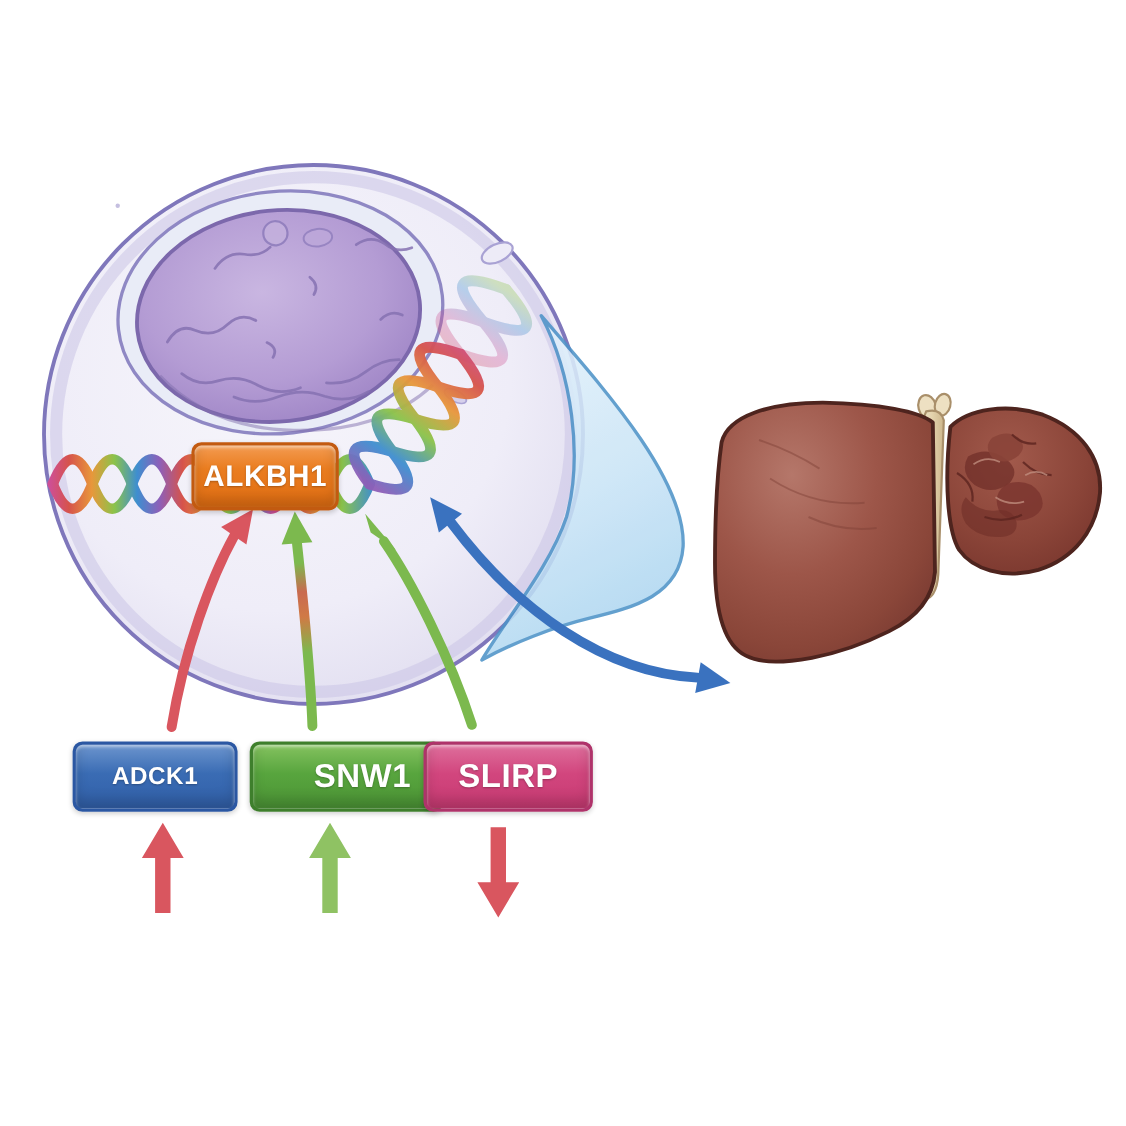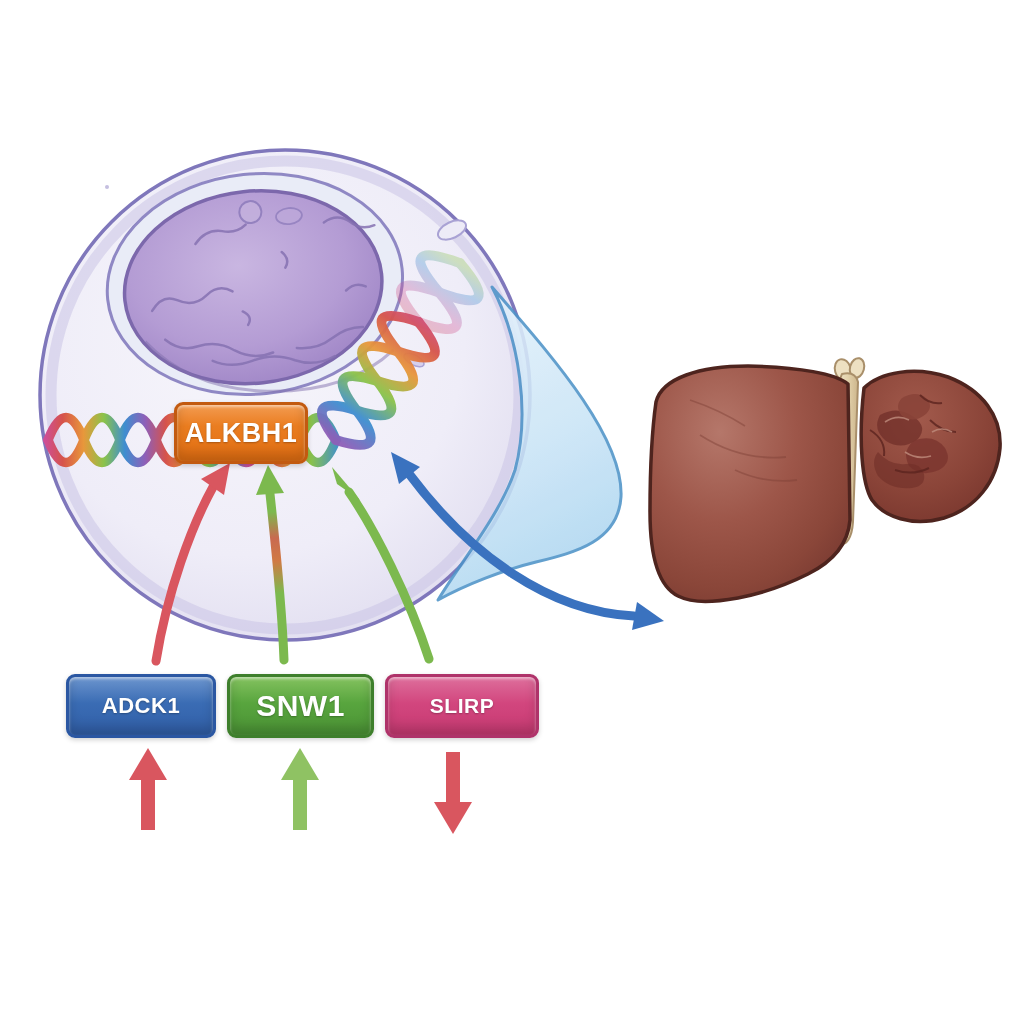--- a/index.html
+++ b/index.html
@@ -11,22 +11,22 @@
     text-shadow:0 1px 2px rgba(0,0,0,.28);
     box-shadow:inset 0 2px 3px rgba(255,255,255,.5), inset 0 -8px 12px rgba(0,0,0,.16), 0 2px 5px rgba(0,0,0,.18);}
   .box-alkbh1{left:174px;top:402px;width:128px;height:56px;font-size:27px;
     background:linear-gradient(180deg,#F39B51 0%,#EA7D20 38%,#E26E12 100%);
     border:3px solid #C25A10;}
   .box-adck1{left:66px;top:674px;width:144px;height:58px;font-size:22px;
     background:linear-gradient(180deg,#6C95CE 0%,#3A6CB4 45%,#315FA8 100%);
     border:3px solid #2B57A2;}
   .box-snw1{left:227px;top:674px;width:141px;height:58px;font-size:30px;
     background:linear-gradient(180deg,#84C25F 0%,#58A53E 45%,#4B9335 100%);
-    border:3px solid #3E7F2C;}
-  .box-slirp{left:385px;top:674px;width:148px;height:58px;font-size:21px;
+    border:3px solid #3E7F2C;padding-left:29px;}
+  .box-slirp{left:385px;top:674px;width:148px;height:58px;font-size:30px;
     background:linear-gradient(180deg,#DE6F9C 0%,#D2467E 45%,#C73A72 100%);
     border:3px solid #AF336A;text-align:right;}
 </style>
 </head>
 <body>
 
 <div class="stage">
 <svg width="1024" height="1024" viewBox="0 0 1024 1024">
   <defs>
     <radialGradient id="cellGrad" cx="42%" cy="38%" r="72%">

